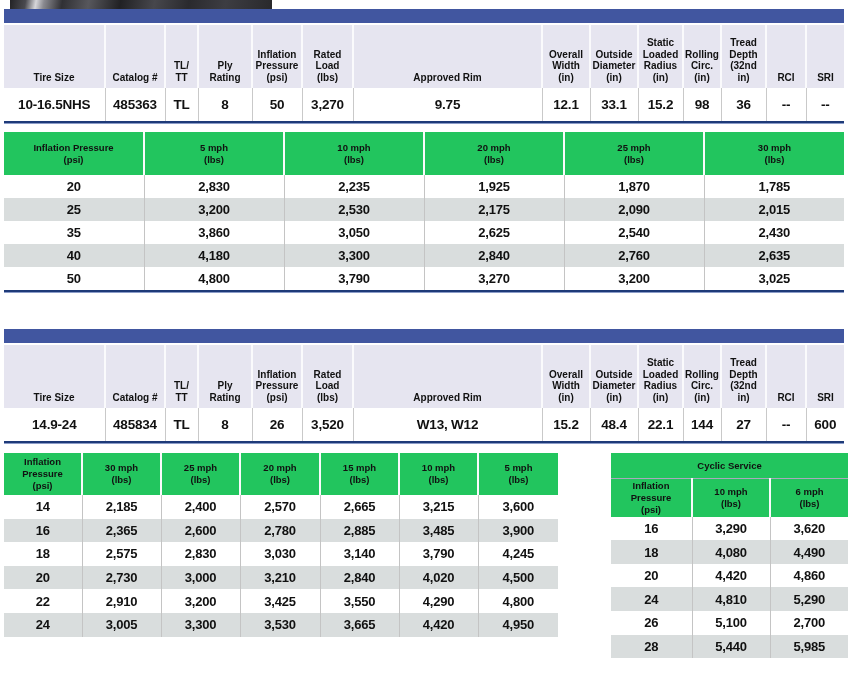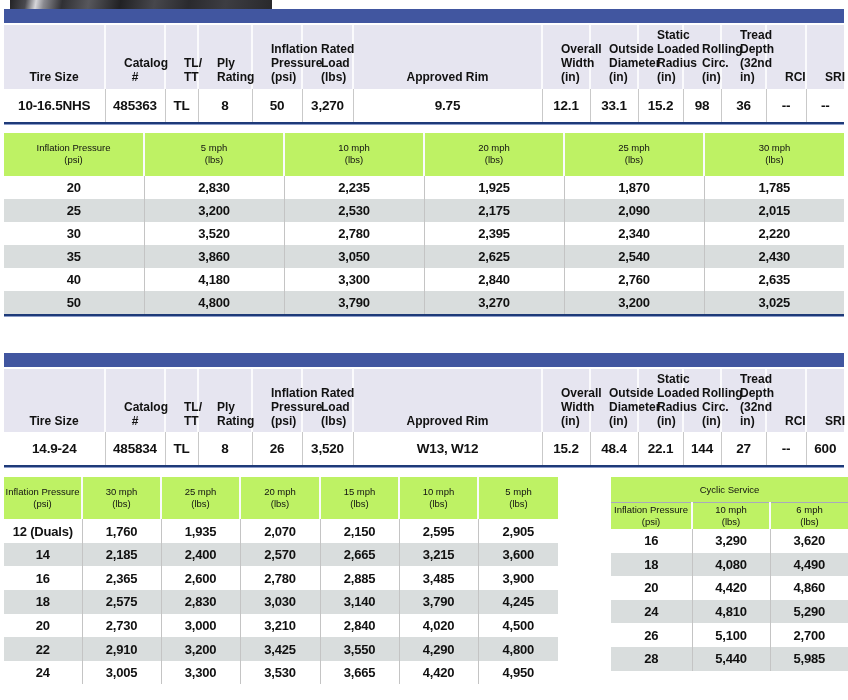--- a/index.html
+++ b/index.html
@@ -20,44 +20,44 @@
   .spacer-top{height:9px;}
   .bluebar{height:14px;margin:0 4px;background:#4156a0;}
   .gap2{height:2px;}
   .gap8{height:8px;}
   .gap9{height:9px;}
   .gap36{height:36px;}
   table{border-collapse:collapse;table-layout:fixed;margin:0 4px;}
   .spec-table{width:840px;}
   .spec-table th{
     background:#e6e5f0;
-    font-size:12px;font-weight:bold;line-height:1.18;
+    font-size:10px;font-weight:bold;line-height:1.18;
     vertical-align:bottom;text-align:center;
-    padding:3px 18px 4px;
+    padding:3px 1px 4px;
     white-space:pre-line;
     border-right:2px solid #fafafc;
     height:56px;
   }
   .spec-table th:last-child{border-right:none;}
   .spec-table td{
     background:#fff;
     font-size:13.5px;font-weight:bold;letter-spacing:-0.2px;
     text-align:center;vertical-align:middle;
     height:31px;
     border-right:1px solid #c9c9c9;
   }
   .spec-table td:last-child{border-right:none;}
   .navy-rule{
     margin:0 4px;height:2px;background:#1e3a78;
     border-bottom:1px solid #8b9cc8;
   }
   .load-table{width:840px;}
   .load-table th, .bt th{
-    background:#bef264;
-    font-size:9.5px;font-weight:normal;line-height:1.25;
+    background:#22c55e;
+    font-size:9.5px;font-weight:bold;line-height:1.25;
     vertical-align:middle;
     white-space:pre-line;
     border-right:2px solid #fafafc;
   }
   .load-table th{height:41px;}
   .load-table th:last-child, .bt th:last-child{border-right:none;}
   .load-table td, .bt td{
     font-size:13px;font-weight:bold;letter-spacing:-0.2px;
     text-align:center;vertical-align:middle;
     border-right:1px solid #c4c4c4;
@@ -201,28 +201,20 @@
       </tr>
         <tr>
         <td>25</td>
         <td>3,200</td>
         <td>2,530</td>
         <td>2,175</td>
         <td>2,090</td>
         <td>2,015</td>
       </tr>
         <tr>
-        <td>30</td>
-        <td>3,520</td>
-        <td>2,780</td>
-        <td>2,395</td>
-        <td>2,340</td>
-        <td>2,220</td>
-      </tr>
-        <tr>
         <td>35</td>
         <td>3,860</td>
         <td>3,050</td>
         <td>2,625</td>
         <td>2,540</td>
         <td>2,430</td>
       </tr>
         <tr>
         <td>40</td>
         <td>4,180</td>
@@ -345,29 +337,20 @@
 (lbs)</th>
           <th>15 mph
 (lbs)</th>
           <th>10 mph
 (lbs)</th>
           <th>5 mph
 (lbs)</th>
         </tr>
       </thead>
       <tbody>
-        <tr>
-          <td>12 (Duals)</td>
-          <td>1,760</td>
-          <td>1,935</td>
-          <td>2,070</td>
-          <td>2,150</td>
-          <td>2,595</td>
-          <td>2,905</td>
-        </tr>
           <tr>
           <td>14</td>
           <td>2,185</td>
           <td>2,400</td>
           <td>2,570</td>
           <td>2,665</td>
           <td>3,215</td>
           <td>3,600</td>
         </tr>
           <tr>

